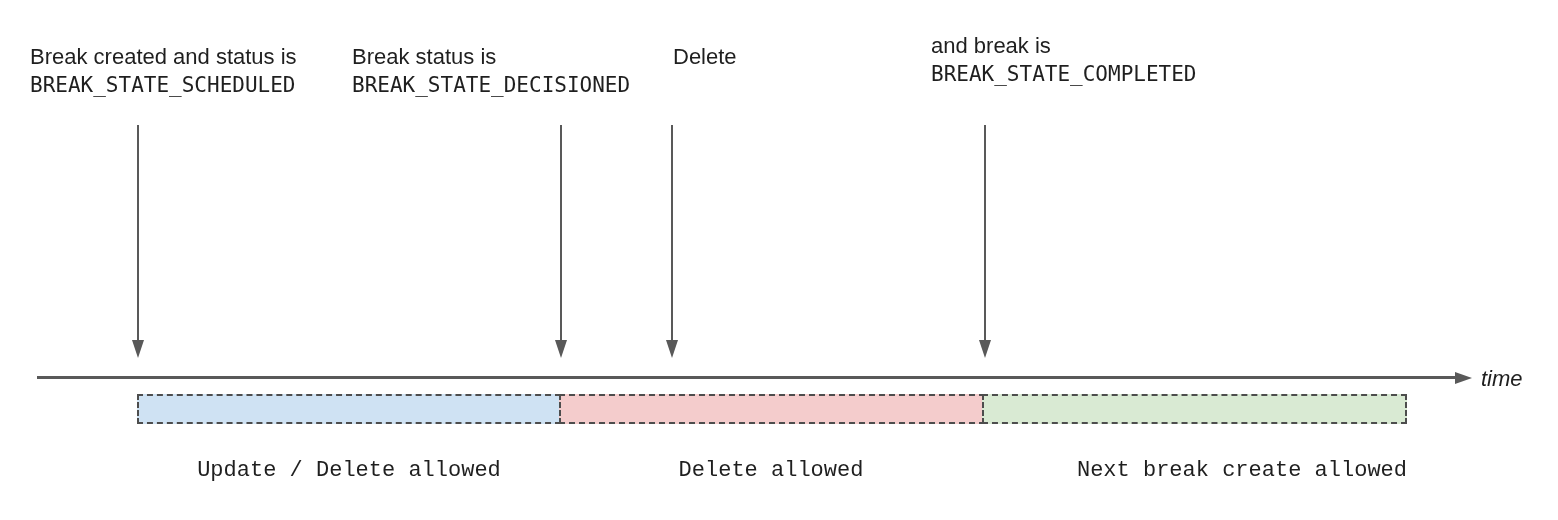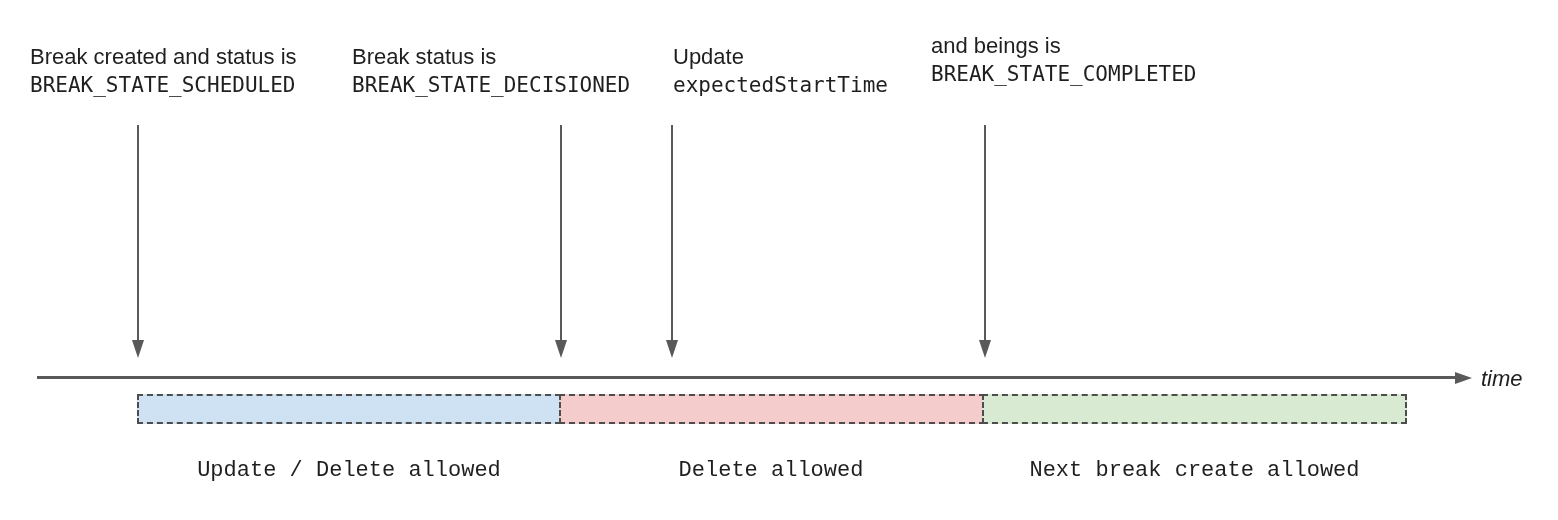--- a/index.html
+++ b/index.html
@@ -109,26 +109,25 @@
     <div class="ann-line sans">Break created and status is</div>
     <div class="ann-line mono">BREAK_STATE_SCHEDULED</div>
   </div>
 
   <div class="annotation" style="left:352px; top:42px;">
     <div class="ann-line sans">Break status is</div>
     <div class="ann-line mono">BREAK_STATE_DECISIONED</div>
   </div>
 
   <div class="annotation" style="left:673px; top:42px;">
-    <div class="ann-line sans">Update</div>
-    <div class="ann-line mono">expectedStartTime</div>
+    <div class="ann-line sans">Delete</div>
   </div>
 
   <div class="annotation" style="left:931px; top:31px;">
-    <div class="ann-line sans">and beings is</div>
+    <div class="ann-line sans">and break is</div>
     <div class="ann-line mono">BREAK_STATE_COMPLETED</div>
   </div>
 
   <div class="v-arrow" style="left:132px;">
     <div class="shaft"></div>
     <div class="head"></div>
   </div>
   <div class="v-arrow" style="left:555px;">
     <div class="shaft"></div>
     <div class="head"></div>
@@ -145,15 +144,15 @@
   <div class="timeline-line"></div>
   <div class="timeline-head"></div>
   <div class="time-label">time</div>
 
   <div class="segment" style="left: 137px; width: 424px; background: rgb(207, 226, 243);"></div>
   <div class="segment" style="left: 558.5px; width: 426px; background: rgb(244, 204, 204);"></div>
   <div class="segment" style="left: 982px; width: 425px; background: rgb(217, 234, 211);"></div>
 
   <div class="segment-label" style="left:137px; width:424px;">Update / Delete allowed</div>
   <div class="segment-label" style="left:558px; width:426px;">Delete allowed</div>
-  <div class="segment-label" style="left:982px; width:425px;">Next break create allowed</div>
+  <div class="segment-label" style="left:982px; width:425px;text-align:right;">Next break create allowed</div>
 
 </div>
 
 </body></html>

